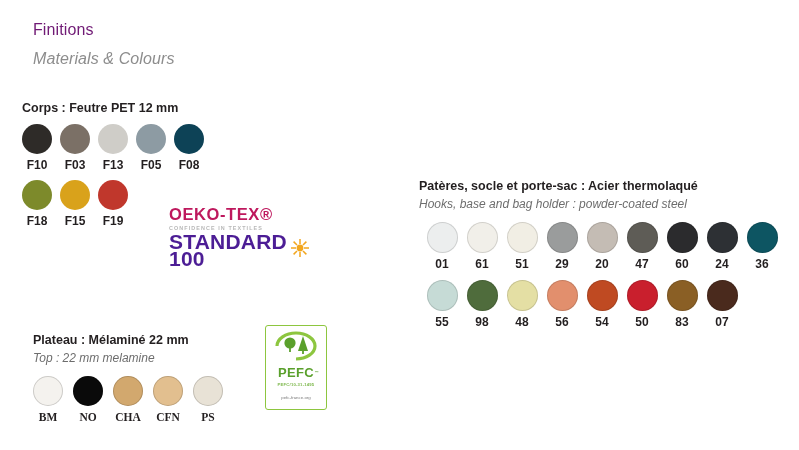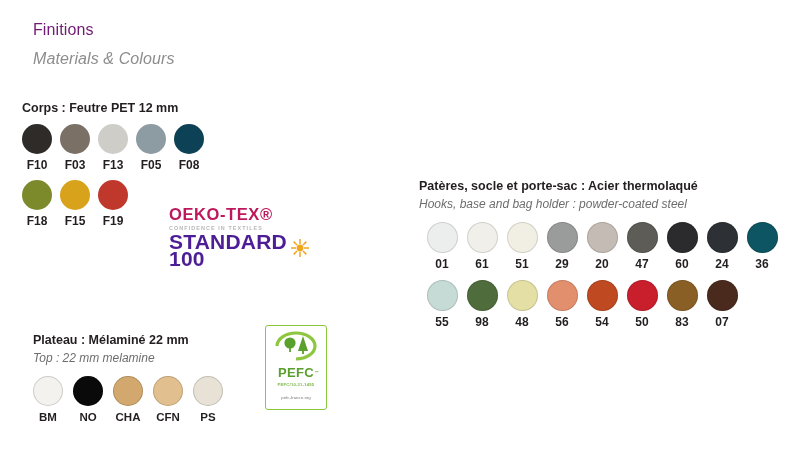--- a/index.html
+++ b/index.html
@@ -80,21 +80,21 @@
   }
   .felt .swatch-cell { width: 38px; }
   .felt .swatch-label { font-size: 12px; }
 
   
   .mel .swatch {
     width: 30px;
     height: 30px;
     box-shadow: inset 0 0 0 1px rgba(0,0,0,.16);
   }
-  .mel .swatch-cell { width: 40px; }
+  .mel .swatch-cell { width: 40px; font-family: Liberation Serif, serif; }
 
   
   .steel .swatch {
     width: 31px;
     height: 31px;
   }
   .steel .swatch-cell { width: 40px; }
   .steel .swatch-label { font-size: 12px; }
   .steel .row2 { margin-top: 9px; }
 

